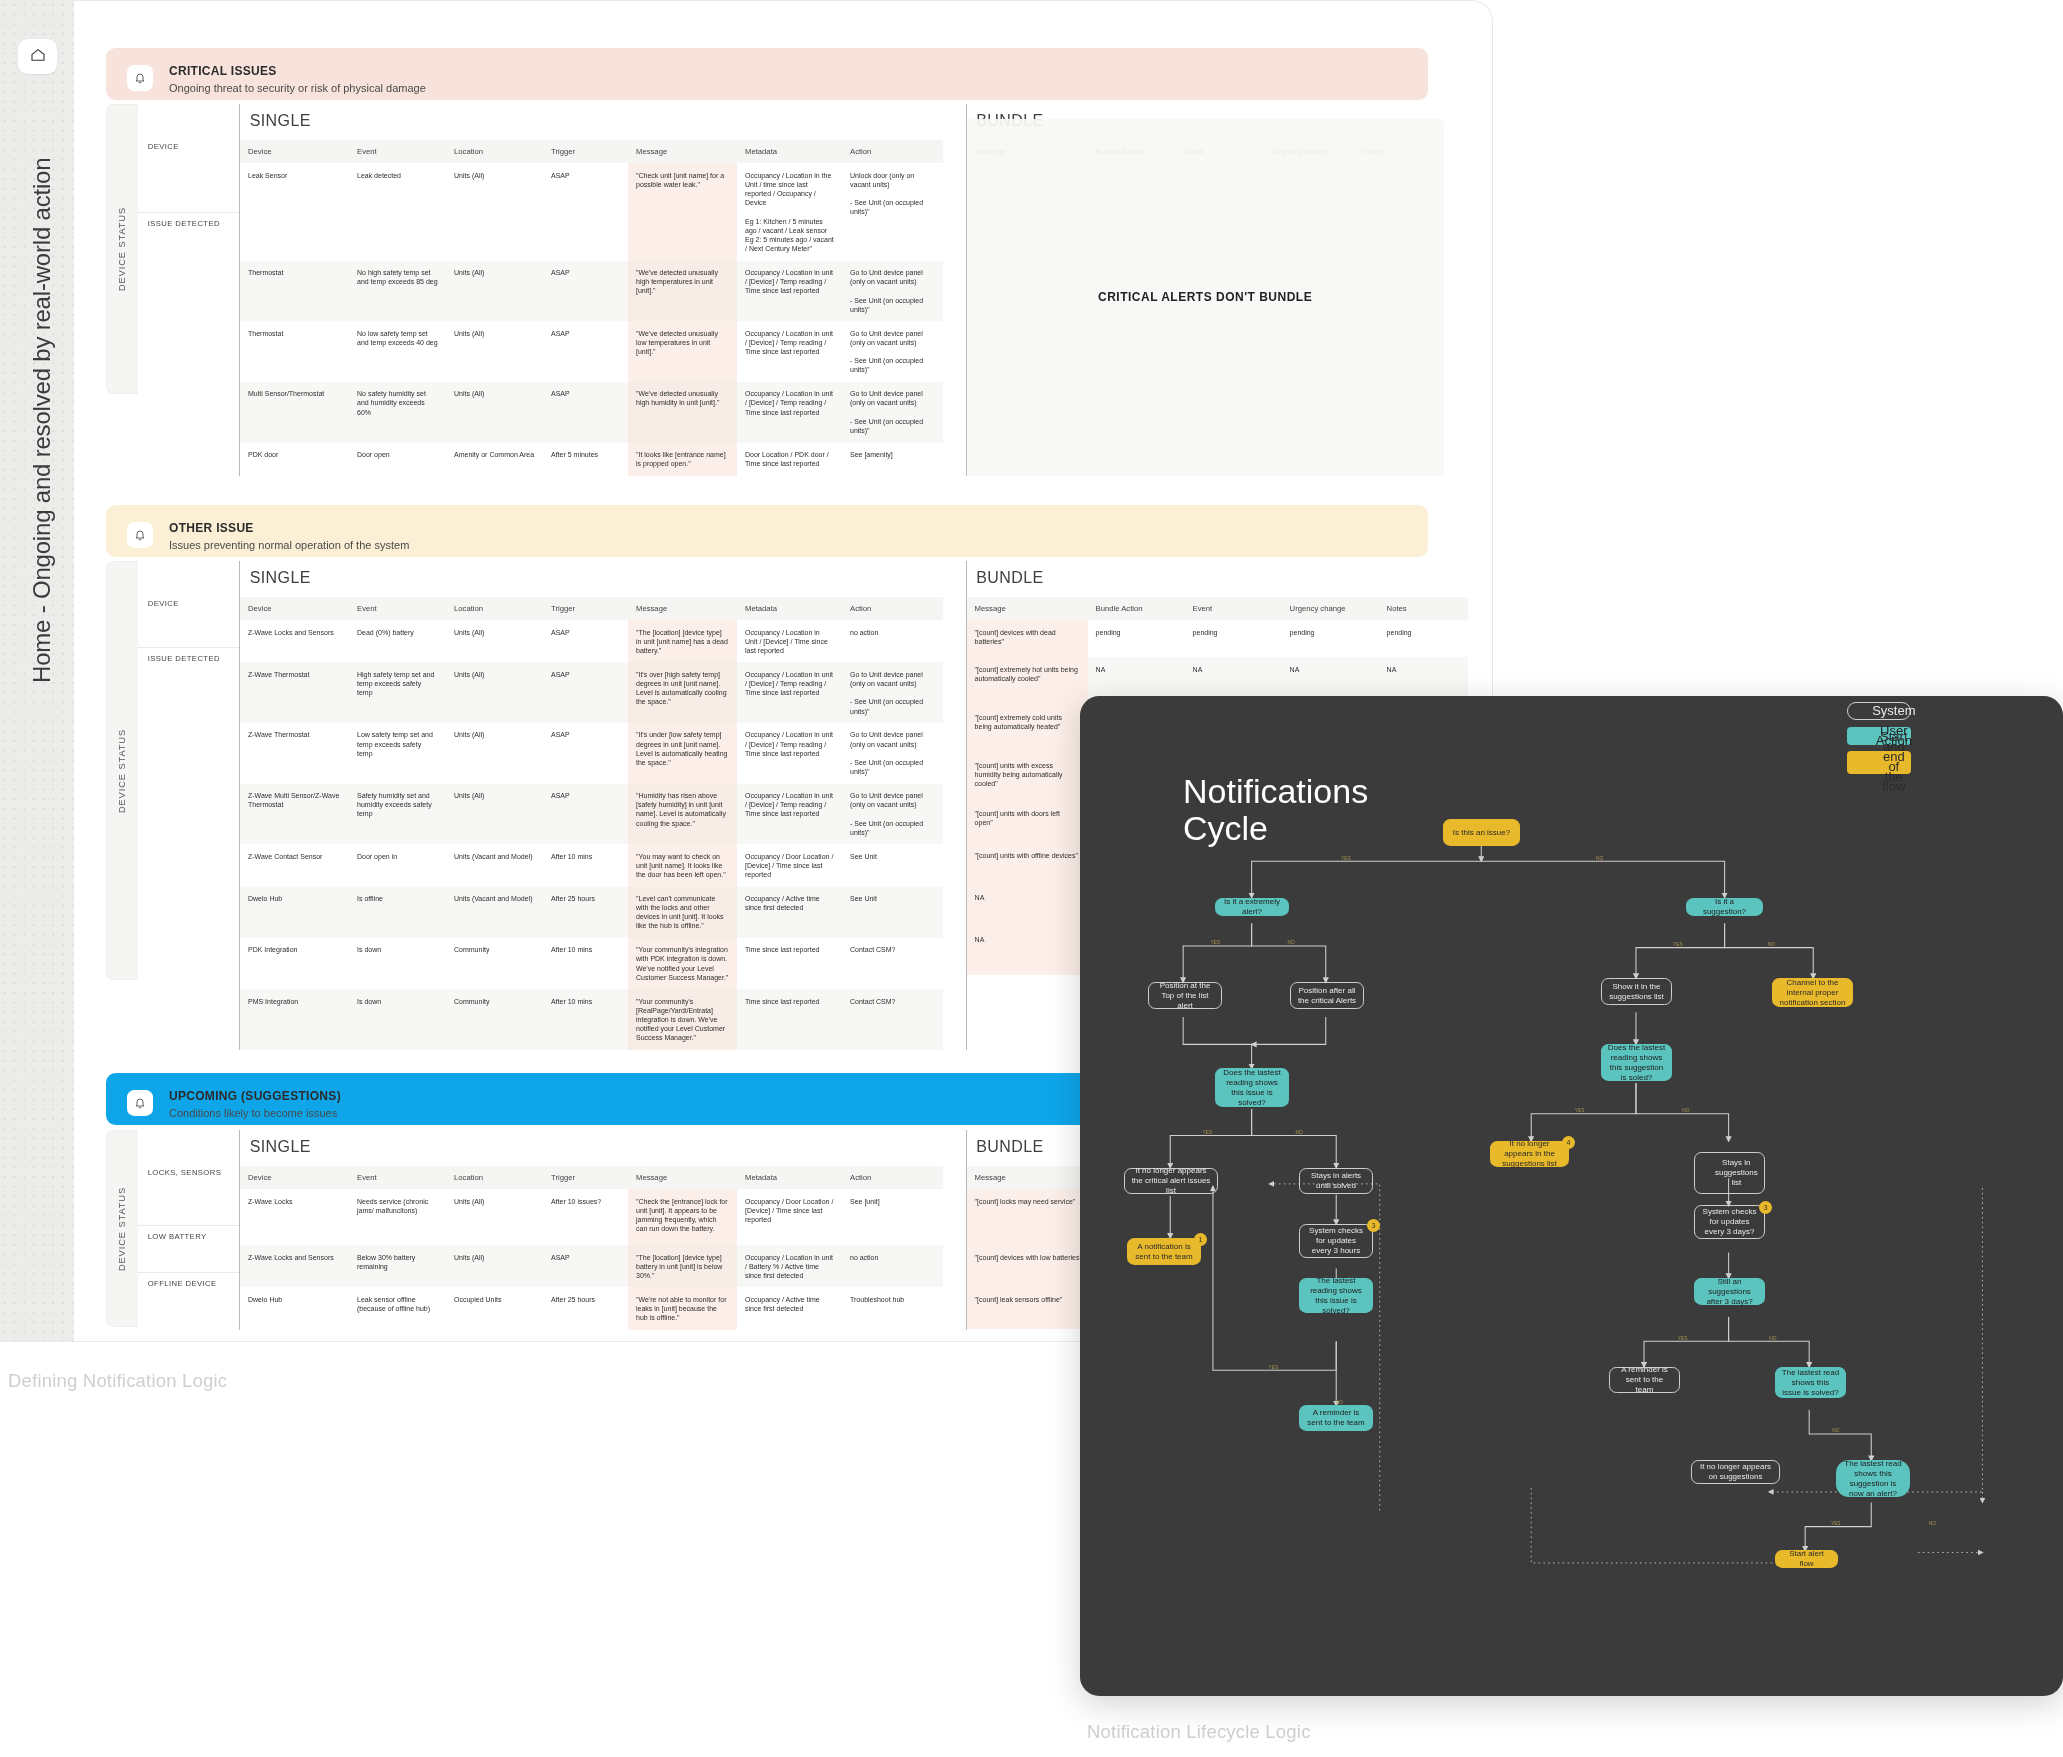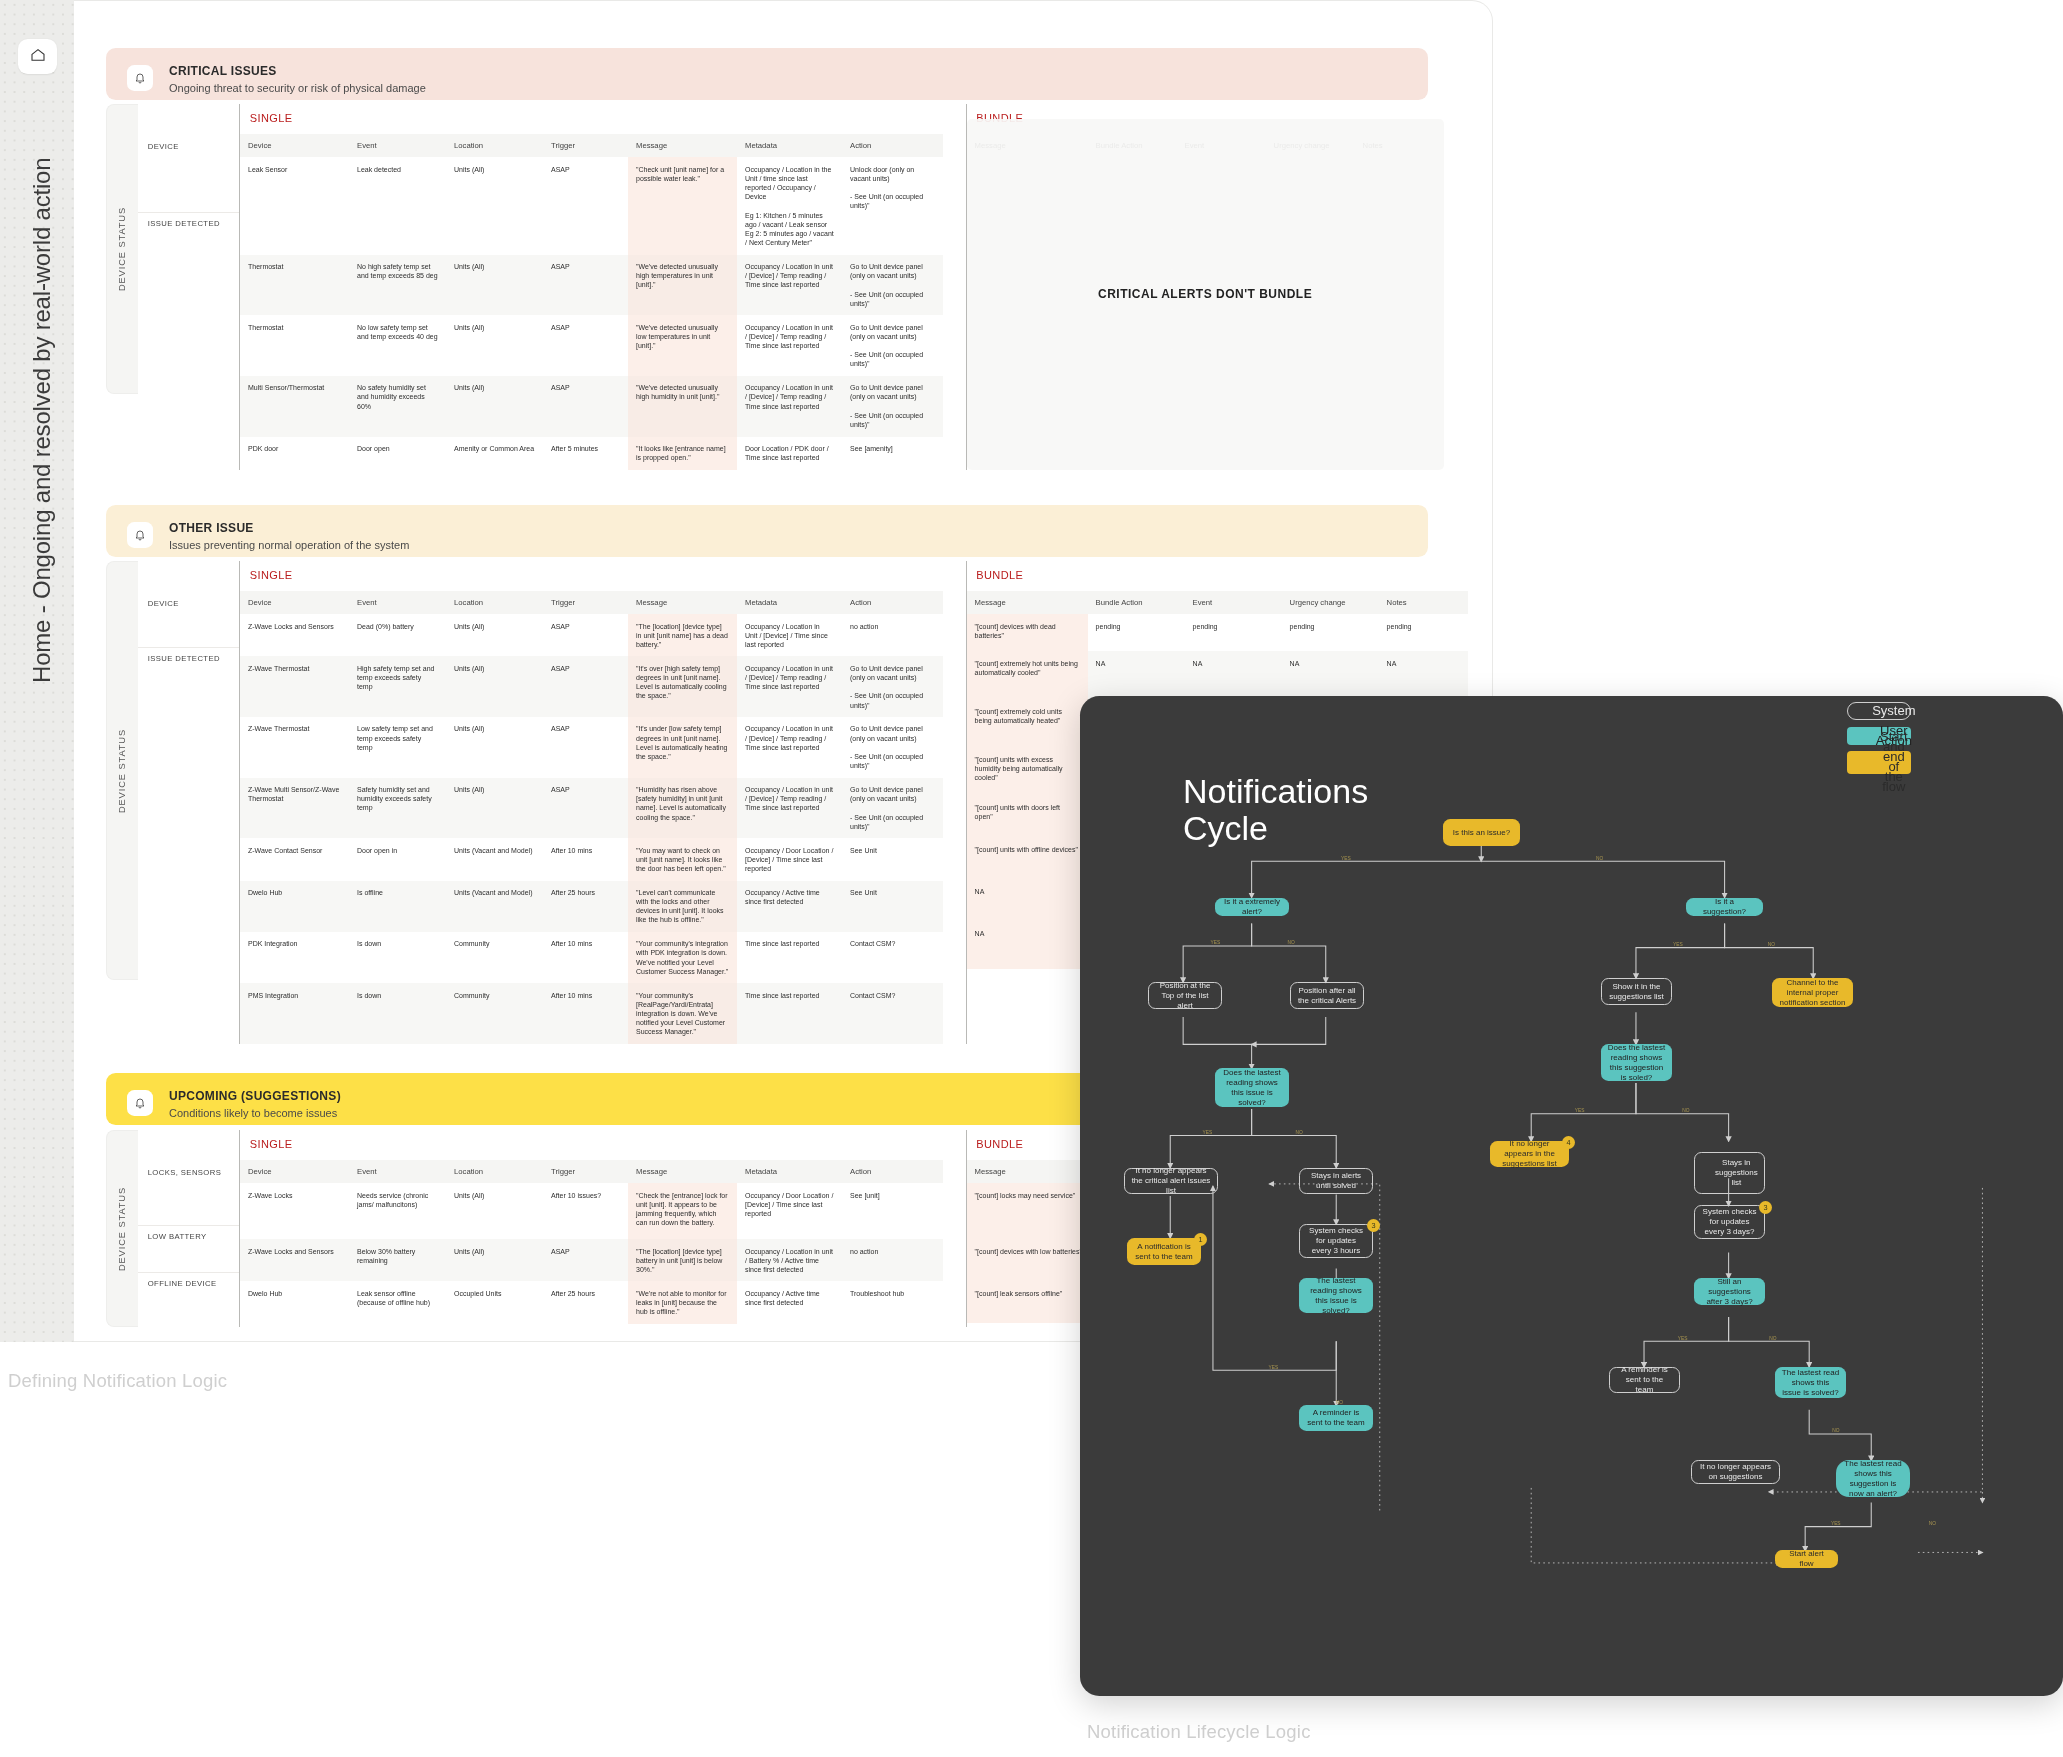--- a/index.html
+++ b/index.html
@@ -68,21 +68,21 @@
   .banner .bell svg { width: 12px; height: 12px; }
   .banner .btxt { padding-top: 0.8px; }
   .banner .btitle {
     font-size: 12px; font-weight: bold; letter-spacing: 0.3px; color: #2b2b2b;
     line-height: 13.7px;
   }
   .banner .bsub { font-size: 11px; color: #4a4a4a; margin-top: 3.2px; line-height: 13px;}
 
   .banner.critical { background: #f7e3dc; }
   .banner.other    { background: #fbefd6; }
-  .banner.upcoming { background: #fde047; }
+  .banner.upcoming { background: #0ea5e9; }
 
   
   .tblock { position: absolute; display: flex; }
 
   .statusrail {
     width: 32px; background: #f5f5f3;
     border-radius: 8px 0 0 8px;
     display: flex; align-items: center; justify-content: center;
     flex: 0 0 auto;
     border: 0.8px solid #eeeeec;
@@ -106,21 +106,21 @@
     background: #f5f5f3;
     font-size: 7.7px; font-weight: normal; color: #444;
     text-align: left; padding: 7.3px 8px; height: 22.6px;
     vertical-align: middle;
   }
   table.grid td {
     font-size: 7px; line-height: 9.2px; color: #2d2d2d;
     padding: 7.3px 8px; vertical-align: top;
   }
   .panel-title {
-    font-size: 11px; letter-spacing: 0.4px; color: #b91c1c;
+    font-size: 16px; letter-spacing: 0.4px; color: #404040;
     padding: 8px 9.7px 9.7px 9.7px;
   }
   .vline { border-left: 0.8px solid #b9b9b6; }
 
   
   .c-msg  { background: #fcefe9; }
   .row-alt td { background: #f7f7f5; }
   .row-alt td.c-msg { background: #f8ece6; }
 
   .bundle-wrap { position: relative; }

